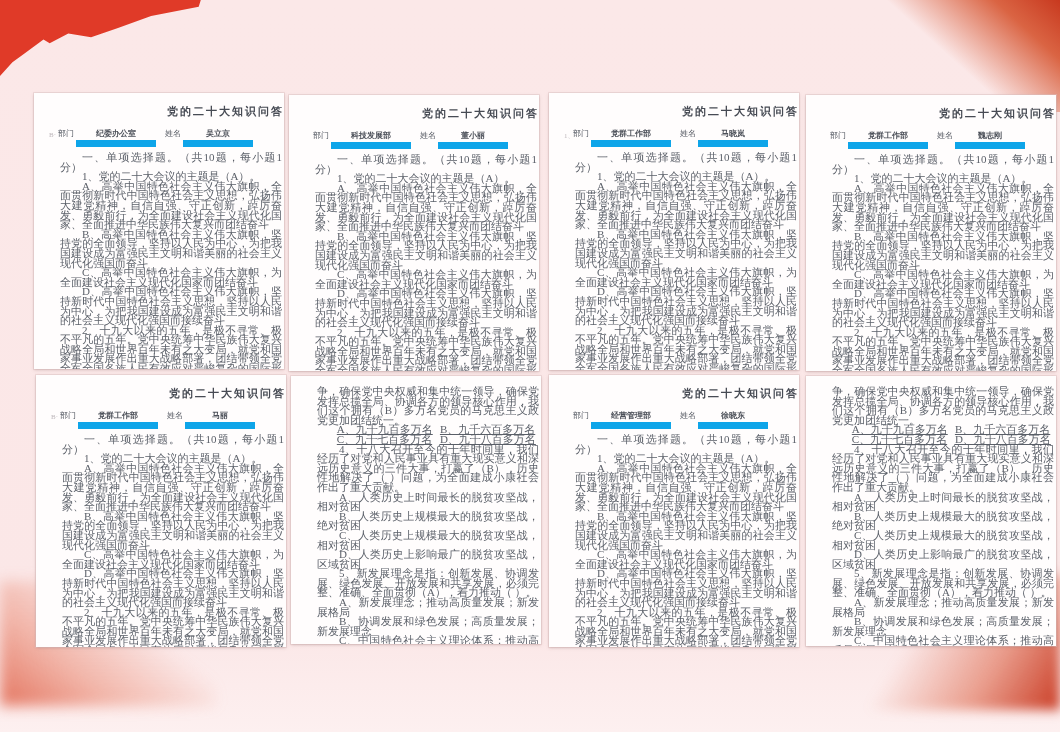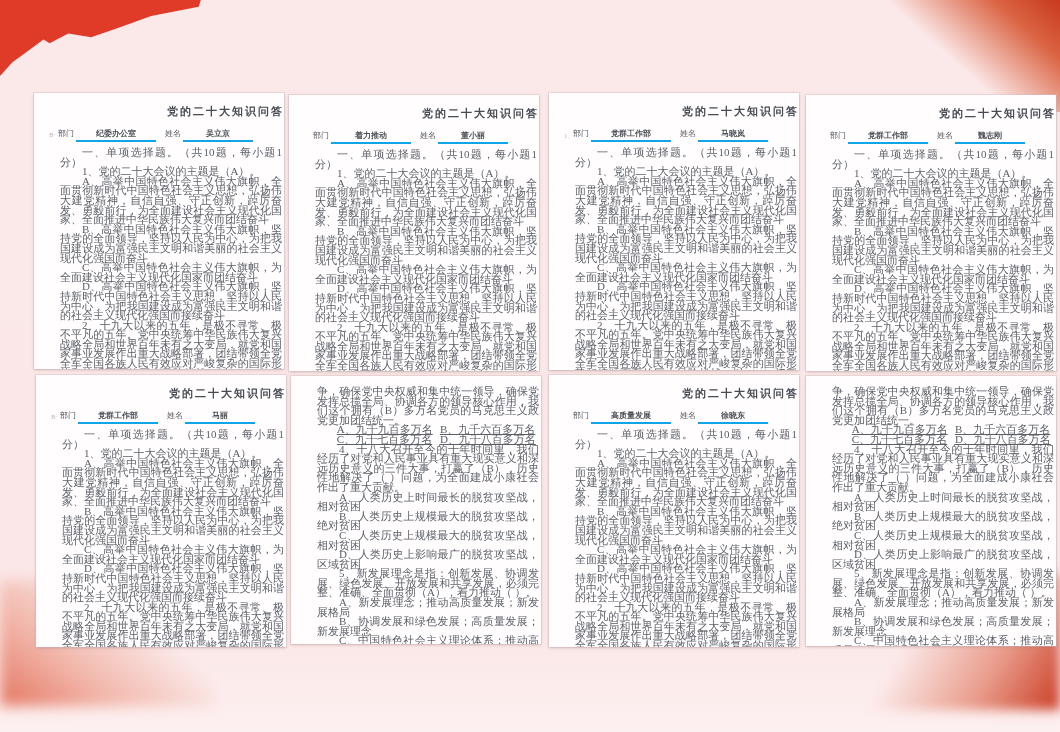--- a/index.html
+++ b/index.html
@@ -14,21 +14,21 @@
   .grad-bl{position:absolute;left:0;bottom:26px;width:215px;height:125px;filter:blur(7px);
     background:linear-gradient(38deg,rgba(223,95,70,.85) 0%,rgba(232,130,105,.5) 32%,rgba(251,232,232,0) 66%);}
   .grad-br{position:absolute;right:0;bottom:22px;width:230px;height:135px;filter:blur(6px);
     background:linear-gradient(302deg,rgba(198,50,25,.95) 0%,rgba(219,95,65,.55) 30%,rgba(251,232,232,0) 62%);}
   
   .page{position:absolute;width:250px;height:276px;background:#fffdfd;box-sizing:border-box;
     box-shadow:0 1px 3px rgba(150,105,105,.35),0 0 0 1px rgba(225,200,200,.45);overflow:hidden;color:#565b64;}
   .ptitle{margin:11px 0 0 0;text-align:right;font-size:11px;font-weight:700;letter-spacing:2px;color:#474b54;}
   .phead{margin:9px 14px 0 24px;font-size:8px;color:#50555e;white-space:nowrap;}
   .phead .lbl{margin-right:2px;}
-  .phead .blank{display:inline-block;min-width:74px;text-align:center;border-bottom:2px solid #0ea5e9;
+  .phead .blank{display:inline-block;min-width:74px;text-align:center;border-bottom:7px solid #0ea5e9;
     padding:0 3px 1px 3px;margin-right:9px;font-weight:600;color:#4c5059;}
   .phead .blank.short{min-width:64px;margin-right:0;}
   .pbody{padding:6px 2px 0 14px;font-size:11px;line-height:9.6px;text-align:justify;color:#5a5f68;margin-left:12px;}
   .pbody.tall{padding-top:11px;}
   .pbody p{margin:0;text-indent:2em;}
   .pbody p.cont{text-indent:0;}
   .cols{display:flex;padding-left:1.8em;text-decoration:underline;}
   .cols .l{width:51%;}
   .artifact{position:absolute;left:15px;top:38px;font-size:7px;color:#bdb7bb;}
 </style>
@@ -54,21 +54,21 @@
         <p>B、高举中国特色社会主义伟大旗帜，坚持党的全面领导，坚持以人民为中心，为把我国建设成为富强民主文明和谐美丽的社会主义现代化强国而奋斗</p>
         <p>C、高举中国特色社会主义伟大旗帜，为全面建设社会主义现代化国家而团结奋斗</p>
         <p>D、高举中国特色社会主义伟大旗帜，坚持新时代中国特色社会主义思想，坚持以人民为中心，为把我国建设成为富强民主文明和谐的社会主义现代化强国而接续奋斗</p>
         <p>2、十九大以来的五年，是极不寻常、极不平凡的五年。党中央统筹中华民族伟大复兴战略全局和世界百年未有之大变局，就党和国家事业发展作出重大战略部署，团结带领全党全军全国各族人民有效应对严峻复杂的国际形势和接踵而至的巨大风险挑战，以（C）把新时代中国特色社会主义不断推向前进。</p>
       </div>
   </div>
 
   <div class="page" style="left:289px;top:95px;">
     <h2 class="ptitle">党的二十大知识问答</h2>
     <div class="phead">
-      <span class="lbl">部门</span><span class="blank">着力推动</span><span class="lbl">姓名</span><span class="blank short">董小丽</span>
+      <span class="lbl">部门</span><span class="blank">科技发展部</span><span class="lbl">姓名</span><span class="blank short">董小丽</span>
     </div>
     <div class="pbody">
         <p>一、单项选择题。（共10题，每小题1分）</p>
         <p>1、党的二十大会议的主题是（A）。</p>
         <p>A、高举中国特色社会主义伟大旗帜，全面贯彻新时代中国特色社会主义思想，弘扬伟大建党精神，自信自强、守正创新，踔厉奋发、勇毅前行，为全面建设社会主义现代化国家、全面推进中华民族伟大复兴而团结奋斗</p>
         <p>B、高举中国特色社会主义伟大旗帜，坚持党的全面领导，坚持以人民为中心，为把我国建设成为富强民主文明和谐美丽的社会主义现代化强国而奋斗</p>
         <p>C、高举中国特色社会主义伟大旗帜，为全面建设社会主义现代化国家而团结奋斗</p>
         <p>D、高举中国特色社会主义伟大旗帜，坚持新时代中国特色社会主义思想，坚持以人民为中心，为把我国建设成为富强民主文明和谐的社会主义现代化强国而接续奋斗</p>
         <p>2、十九大以来的五年，是极不寻常、极不平凡的五年。党中央统筹中华民族伟大复兴战略全局和世界百年未有之大变局，就党和国家事业发展作出重大战略部署，团结带领全党全军全国各族人民有效应对严峻复杂的国际形势和接踵而至的巨大风险挑战，以（C）把新时代中国特色社会主义不断推向前进。</p>
       </div>
@@ -145,21 +145,21 @@
         <p>B、协调发展和绿色发展；高质量发展；新发展理念</p>
         <p>C、中国特色社会主义理论体系；推动高质量发展；新质量发展</p>
         <p>D、均衡发展和共享发展；城乡融合发展；新发展格局</p>
         <p>6、十八大以来的十年时间里，我们经历（B）和接踵而至的巨大风险挑战，办成了许多事关长远的大事要事。</p>
       </div>
   </div>
 
   <div class="page" style="left:549px;top:375px;height:272px;">
     <h2 class="ptitle">党的二十大知识问答</h2>
     <div class="phead">
-      <span class="lbl">部门</span><span class="blank">高质量发展</span><span class="lbl">姓名</span><span class="blank short">徐晓东</span>
+      <span class="lbl">部门</span><span class="blank">经营管理部</span><span class="lbl">姓名</span><span class="blank short">徐晓东</span>
     </div>
     <div class="pbody">
         <p>一、单项选择题。（共10题，每小题1分）</p>
         <p>1、党的二十大会议的主题是（A）。</p>
         <p>A、高举中国特色社会主义伟大旗帜，全面贯彻新时代中国特色社会主义思想，弘扬伟大建党精神，自信自强、守正创新，踔厉奋发、勇毅前行，为全面建设社会主义现代化国家、全面推进中华民族伟大复兴而团结奋斗</p>
         <p>B、高举中国特色社会主义伟大旗帜，坚持党的全面领导，坚持以人民为中心，为把我国建设成为富强民主文明和谐美丽的社会主义现代化强国而奋斗</p>
         <p>C、高举中国特色社会主义伟大旗帜，为全面建设社会主义现代化国家而团结奋斗</p>
         <p>D、高举中国特色社会主义伟大旗帜，坚持新时代中国特色社会主义思想，坚持以人民为中心，为把我国建设成为富强民主文明和谐的社会主义现代化强国而接续奋斗</p>
         <p>2、十九大以来的五年，是极不寻常、极不平凡的五年。党中央统筹中华民族伟大复兴战略全局和世界百年未有之大变局，就党和国家事业发展作出重大战略部署，团结带领全党全军全国各族人民有效应对严峻复杂的国际形势和接踵而至的巨大风险挑战，以（C）把新时代中国特色社会主义不断推向前进。</p>
       </div>

